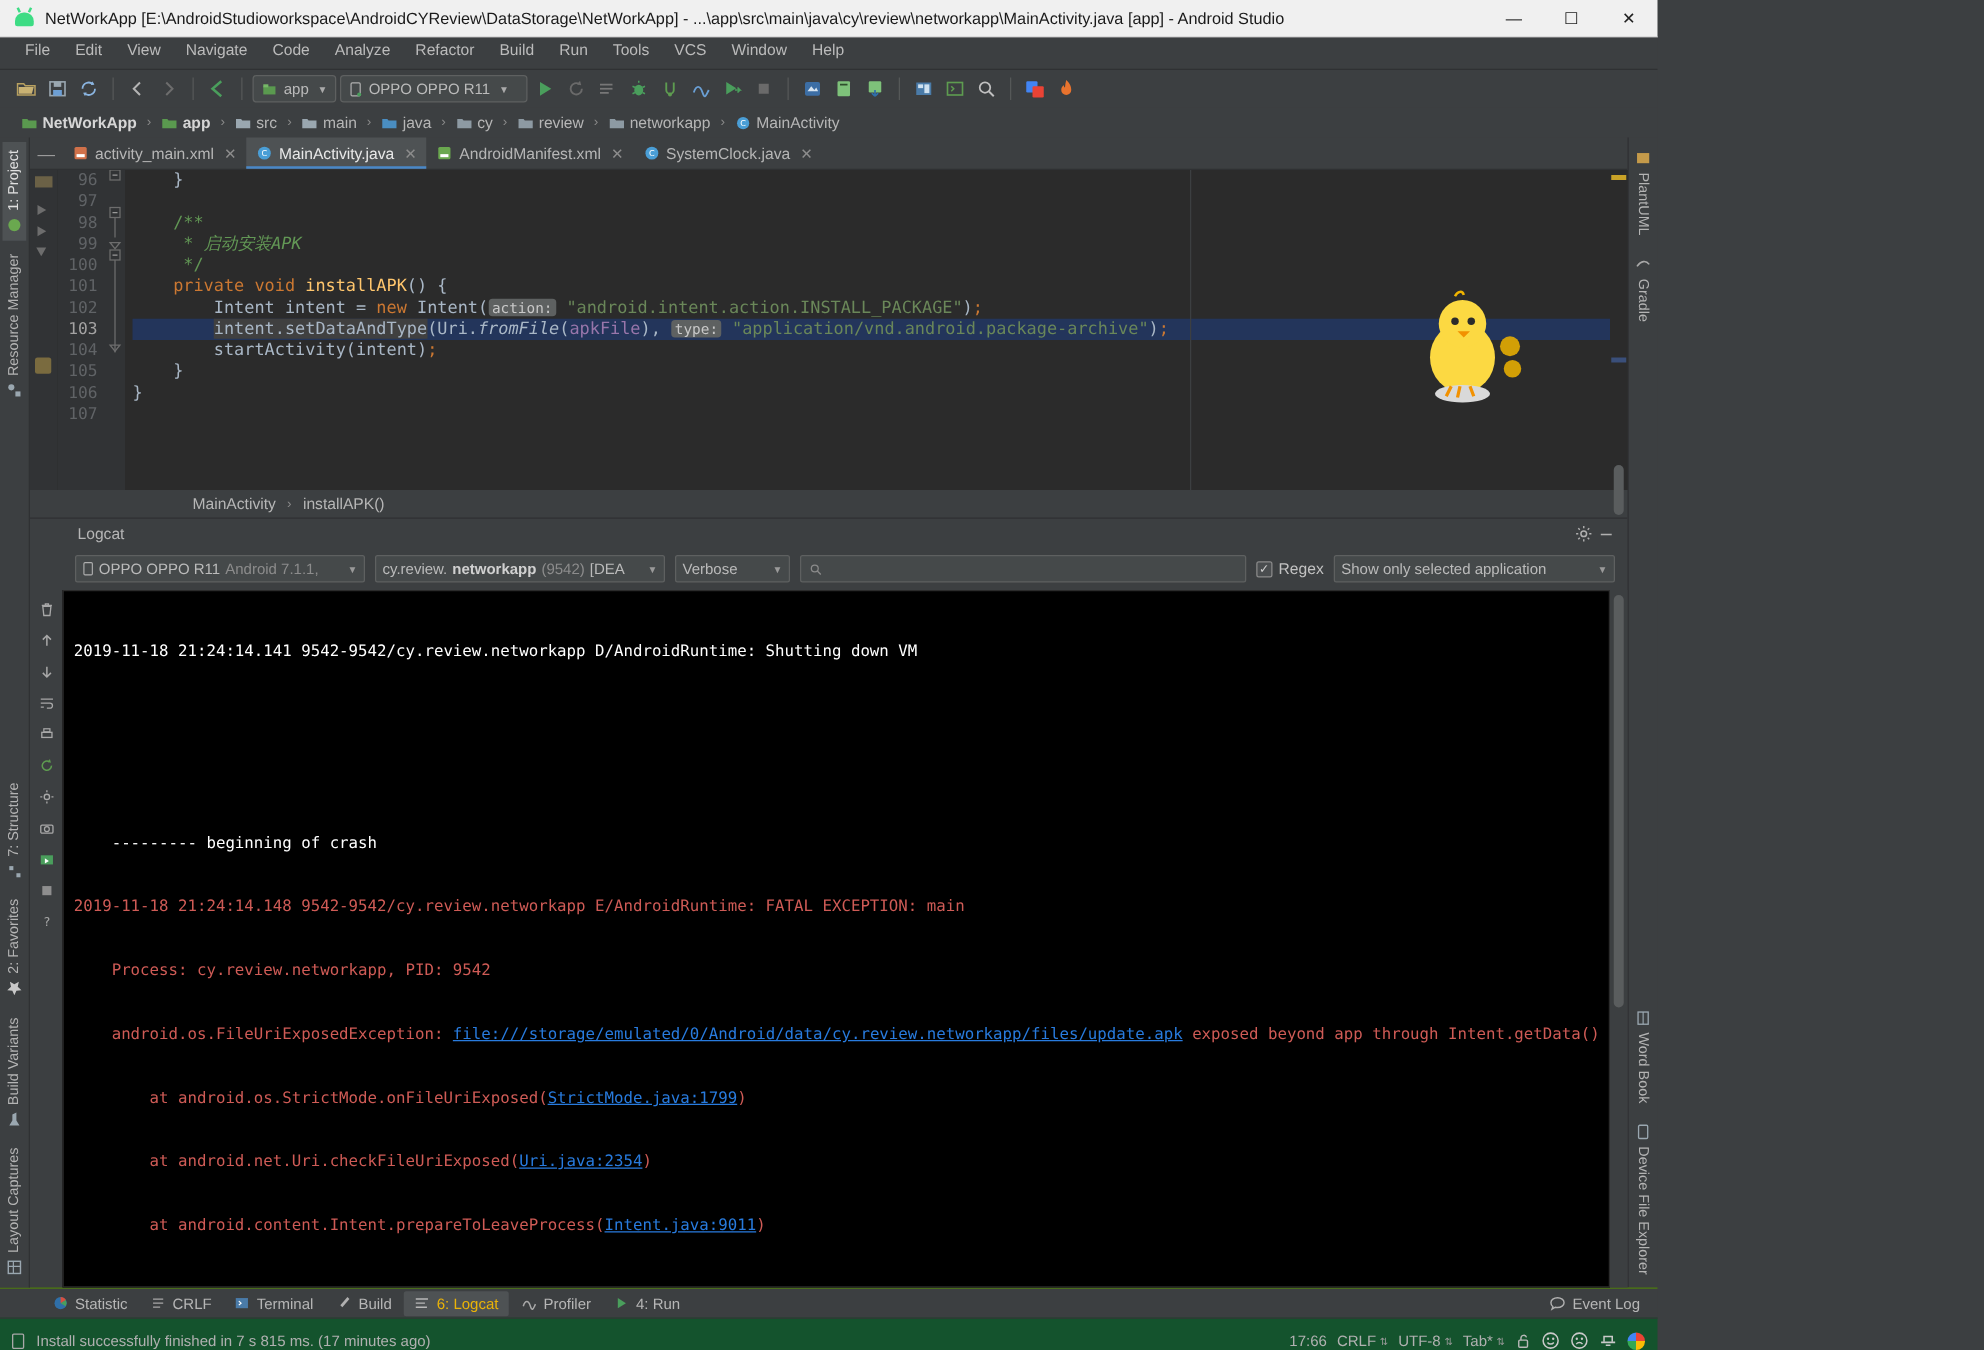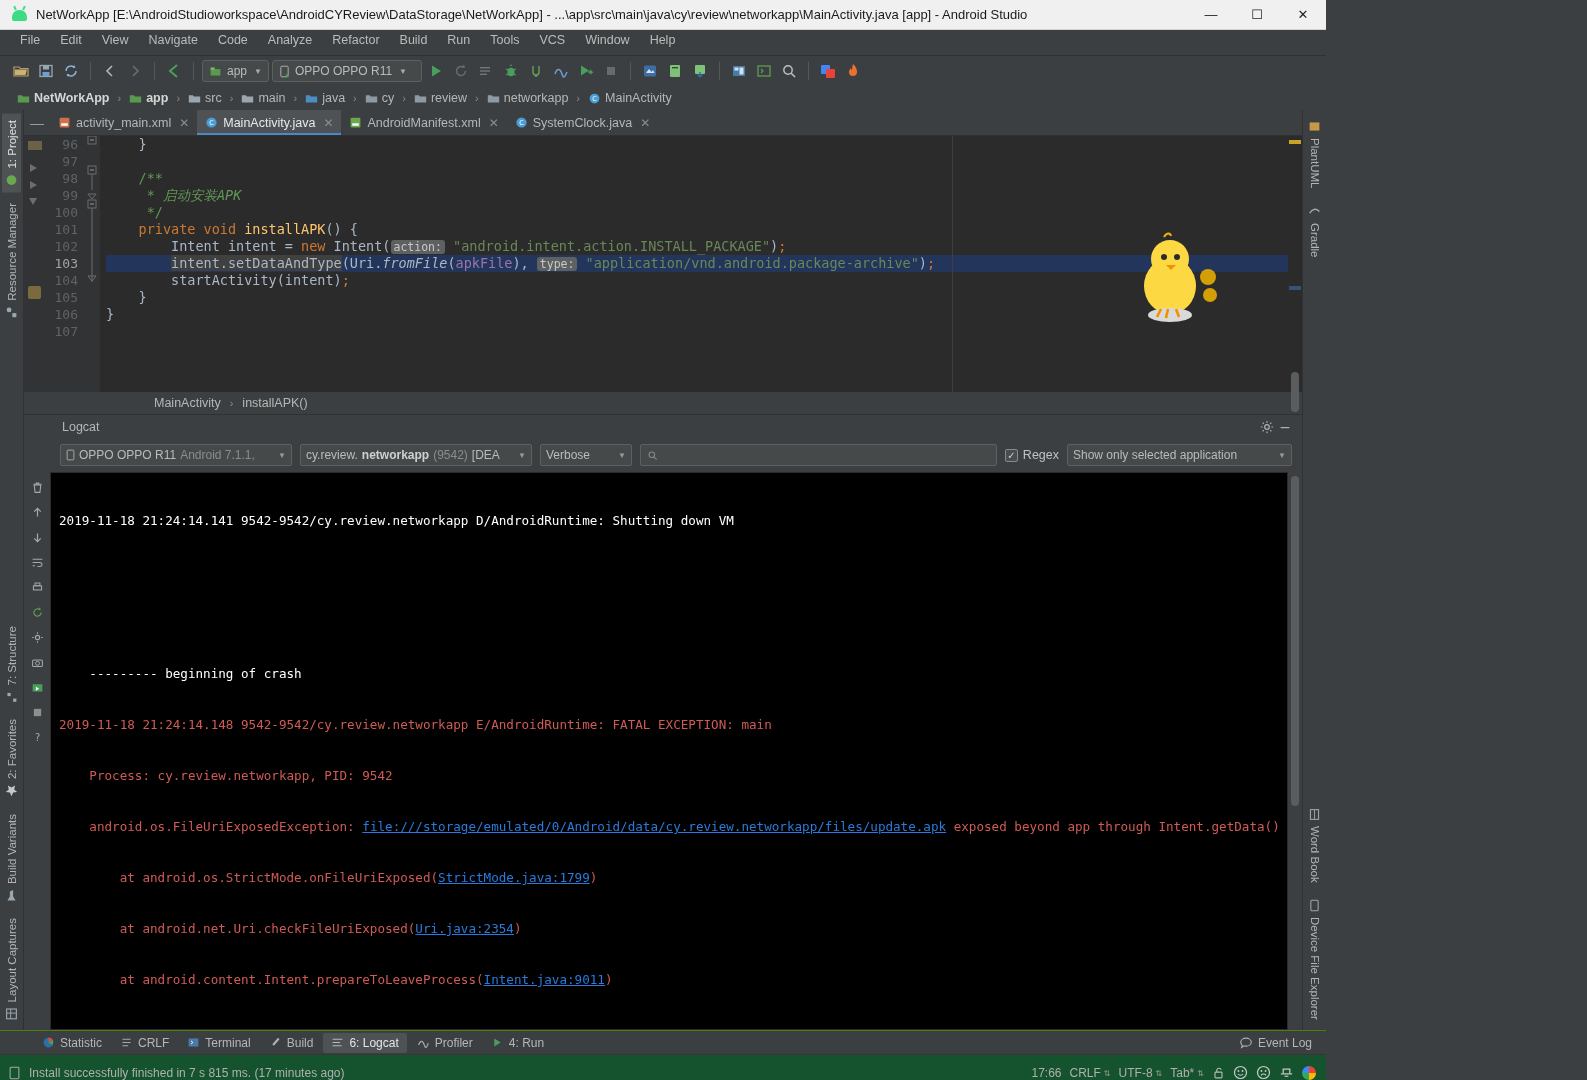--- a/index.html
+++ b/index.html
@@ -146,21 +146,21 @@
   .c-err { color: #cf5b56; }
   .c-dbg { color: #ffffff; }
   .c-link { color: #287bde; text-decoration: underline; }
   .logscroll { width: 14px; background: #3c3f41; flex: 0 0 14px; position: relative; }
   .logscroll .thumb { position: absolute; left: 3px; top: 4px; width: 8px; height: 330px; background: #5a5d5e; border-radius: 4px; }
 
   
   .bottomtabs { height: 24px; background: #3c3f41; display: flex; align-items: center;
                 gap: 2px; padding-left: 34px; flex: 0 0 24px; border-top: 1px solid #4d7c0f; justify-content: space-between; }
   .btab { display: flex; align-items: center; gap: 5px; padding: 3px 8px; font-size: 12px; color: #b6b6b6; border-radius: 2px; }
-  .btab.sel { background: #4e5254; color: #e5e5e5; }
+  .btab.sel { background: #4e5254; color: #eab308; }
   .bottomtabs .spacer { flex: 1; }
   .eventlog { display: flex; align-items: center; gap: 5px; padding-right: 14px; font-size: 12px; color: #b6b6b6; }
 
   
   .statusbar { height: 26px; background: #14532d; display: flex; align-items: flex-end;
                font-size: 12px; color: #b0b0b0; padding: 0 10px 0 8px; gap: 8px; flex: 0 0 26px;
                border-top: 1px solid #343637; }
   .statusbar .spacer { flex: 1; }
   .sb-item { display: flex; align-items: center; gap: 3px; white-space: nowrap; }
   .sb-caret { font-size: 8px; color: #9a9a9a; }

